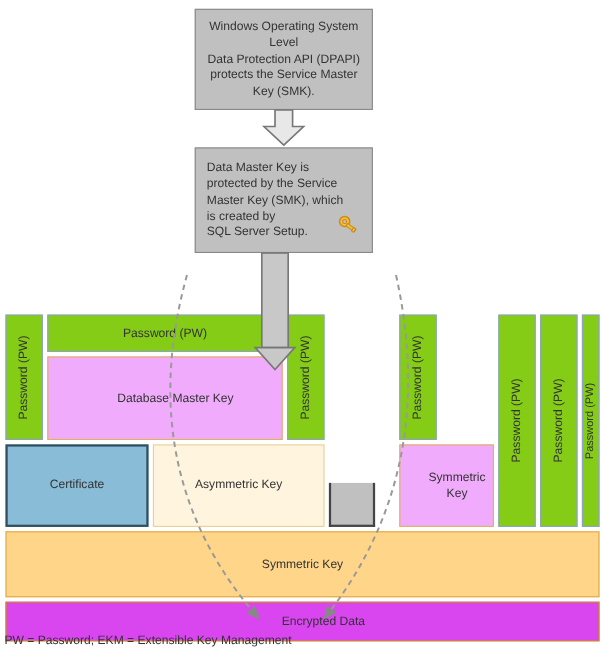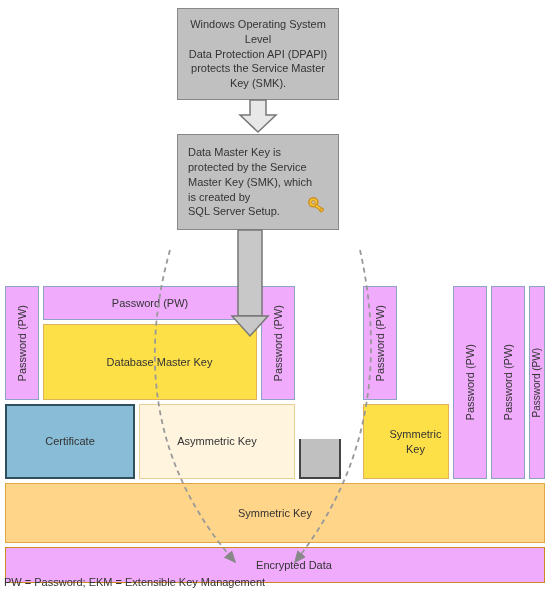--- a/index.html
+++ b/index.html
@@ -25,38 +25,38 @@
     justify-content: center;
     text-align: center;
     padding: 6px;
     line-height: 1.35;
   }
   .gray-box {
     background: #c0c0c0;
     border-color: #888;
   }
   .blue-light {
+    background: #84cc16;
+    border-color: #8ca3c5;
+  }
+  .orange-light {
     background: #f0abfc;
-    border-color: #8ca3c5;
-  }
-  .orange-light {
-    background: #fde047;
     border-color: #e0b25a;
     padding-left: 25px;
   }
   .orange-pale {
     background: #fff4de;
     border-color: #e8cf99;
   }
   .orange-mid {
     background: #ffd58a;
     border-color: #e0a844;
   }
   .orange-deep {
-    background: #f0abfc;
+    background: #d946ef;
     border-color: #cc8a1f;
     padding-left: 44px;
   }
   .cert-blue {
     background: #89bcd6;
     border-color: #2f4f5f;
   }
   .ekm-gray {
     background: #c0c0c0;
     border-color: #444;

